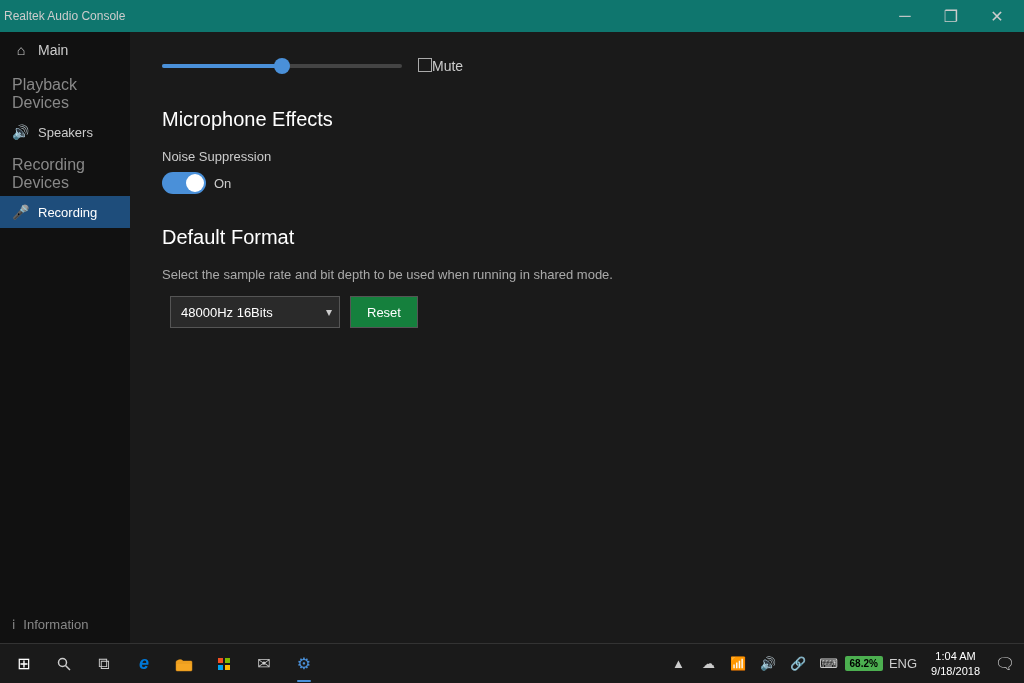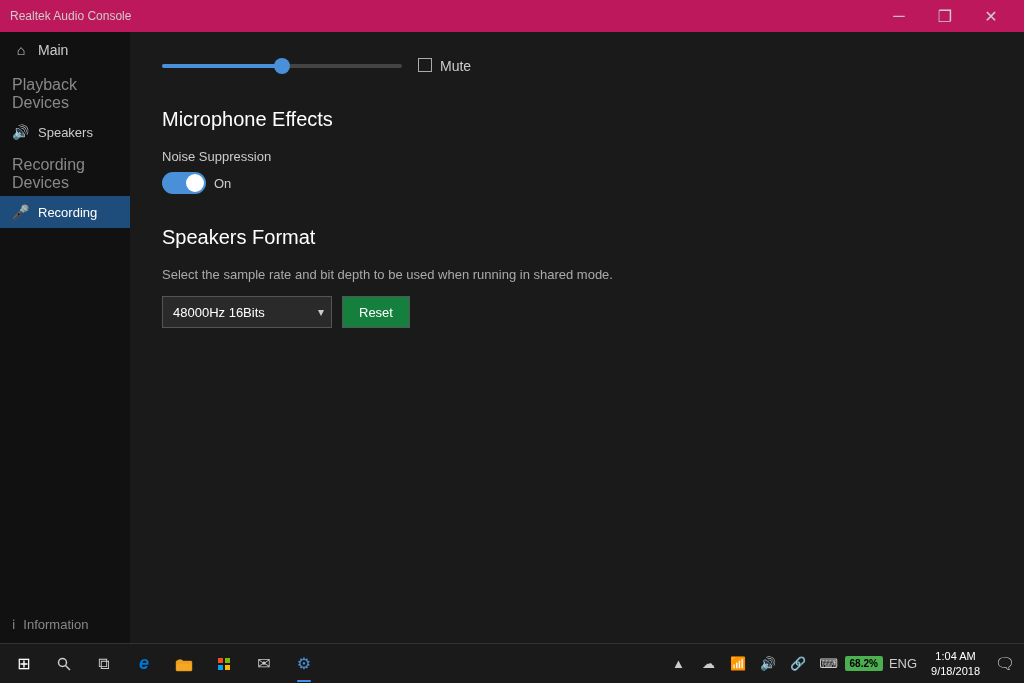--- a/index.html
+++ b/index.html
@@ -9,25 +9,25 @@
       background: #000;
       font-family: 'Segoe UI', Arial, sans-serif;
       color: #fff;
       overflow: hidden;
       display: flex;
       flex-direction: column;
     }
 
     
     .titlebar {
-      background: #be185d;
+      background: #0f766e;
       height: 32px;
       display: flex;
       align-items: center;
-      padding: 0 10px;
+      padding: 0 4px;
       flex-shrink: 0;
     }
     .titlebar-title {
       font-size: 12px;
       color: #ccc;
       flex: 1;
     }
     .titlebar-controls {
       display: flex;
       gap: 0;
@@ -152,21 +152,20 @@
       transform: translate(-50%, -50%);
       width: 16px;
       height: 16px;
       background: #4a90d9;
       border-radius: 50%;
       cursor: pointer;
     }
     .mute-row {
       display: flex;
       align-items: flex-start;
-      gap: 8px;
     }
     .mute-checkbox {
       width: 14px;
       height: 14px;
       border: 1px solid #aaa;
       background: transparent;
       cursor: pointer;
     }
     .mute-label {
       font-size: 14px;
@@ -214,20 +213,21 @@
     .default-format-section {}
     .format-desc {
       font-size: 13px;
       color: #aaa;
       margin-bottom: 14px;
     }
     .format-row {
       display: flex;
       align-items: center;
       gap: 10px;
+      margin-left: 8px;
     }
     .format-select {
       background: #2a2a2a;
       border: 1px solid #555;
       color: #fff;
       padding: 6px 28px 6px 10px;
       font-size: 13px;
       cursor: pointer;
       appearance: none;
       -webkit-appearance: none;
@@ -415,21 +415,21 @@
       <div class="noise-suppression-label">Noise Suppression</div>
       <div class="toggle-row">
         <div class="toggle-switch">
           <div class="toggle-knob"></div>
         </div>
         <span class="toggle-on-label">On</span>
       </div>
     </div>
 
     <div class="default-format-section">
-      <div class="section-title">Speakers Format</div>
+      <div class="section-title">Default Format</div>
       <div class="format-desc">Select the sample rate and bit depth to be used when running in shared mode.</div>
       <div class="format-row">
         <div class="select-wrapper">
           <select class="format-select">
             <option>48000Hz 16Bits</option>
             <option>44100Hz 16Bits</option>
             <option>48000Hz 24Bits</option>
             <option>96000Hz 24Bits</option>
           </select>
           <span class="select-arrow">▾</span>

